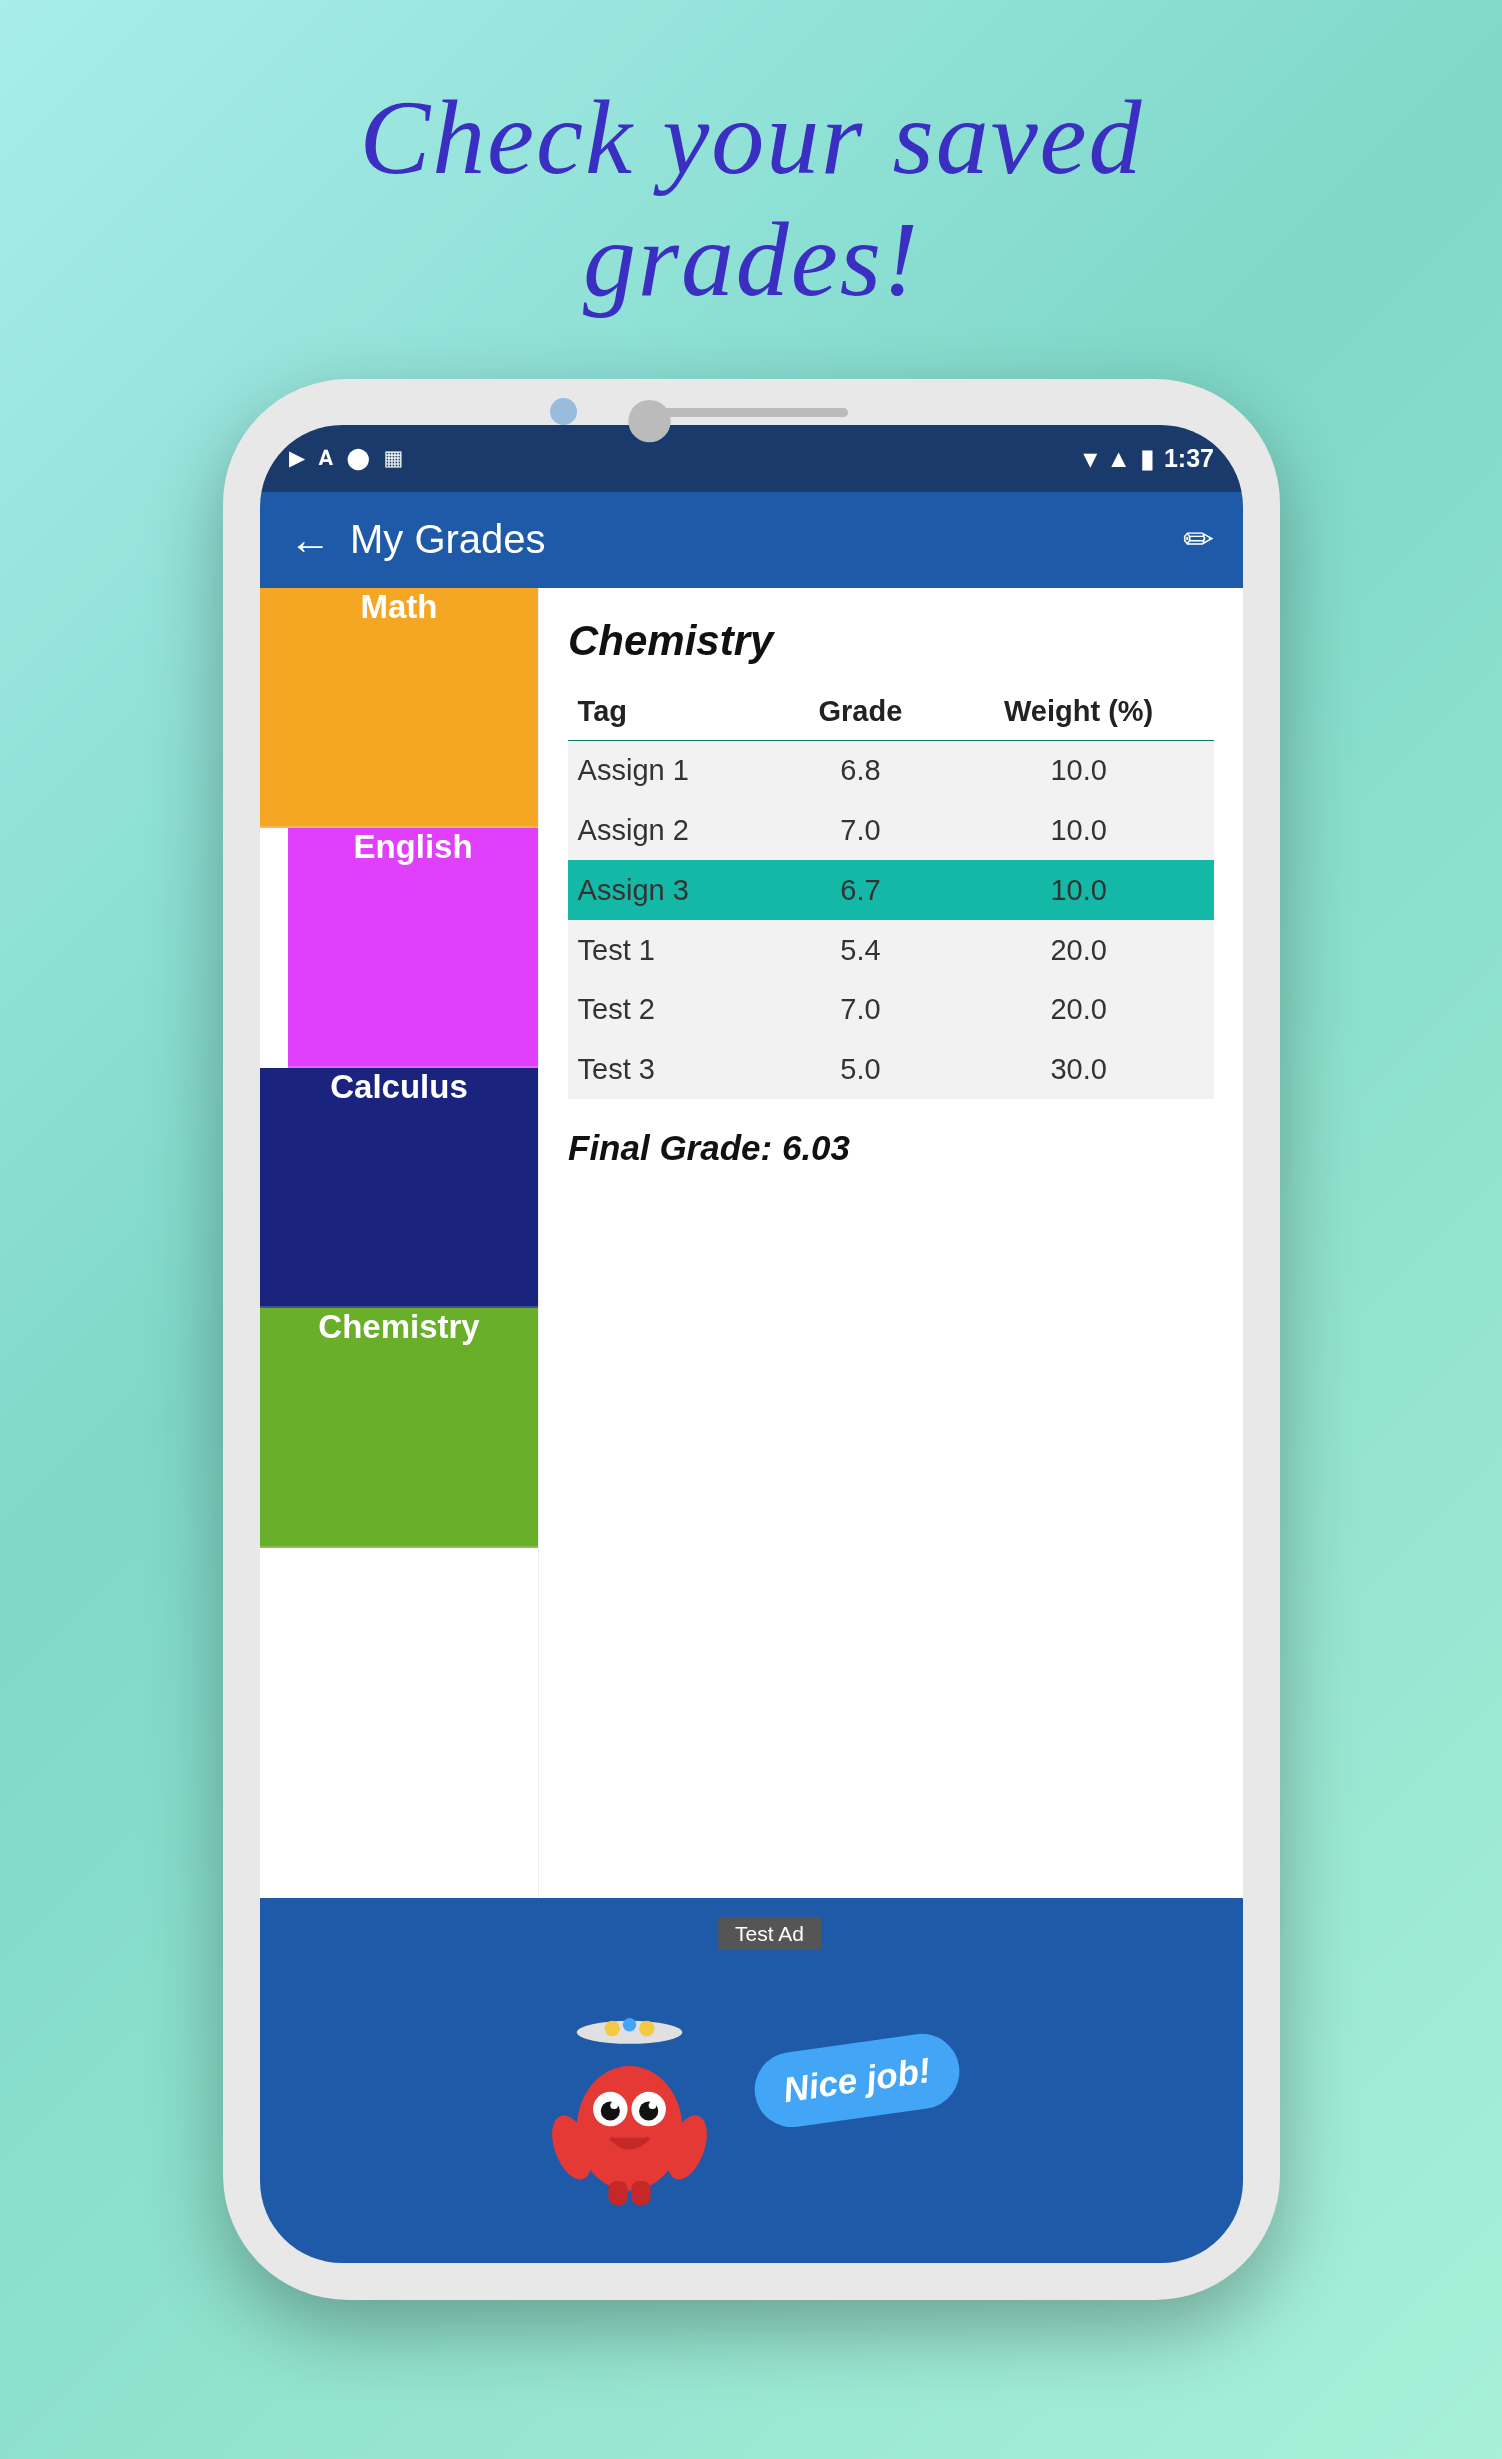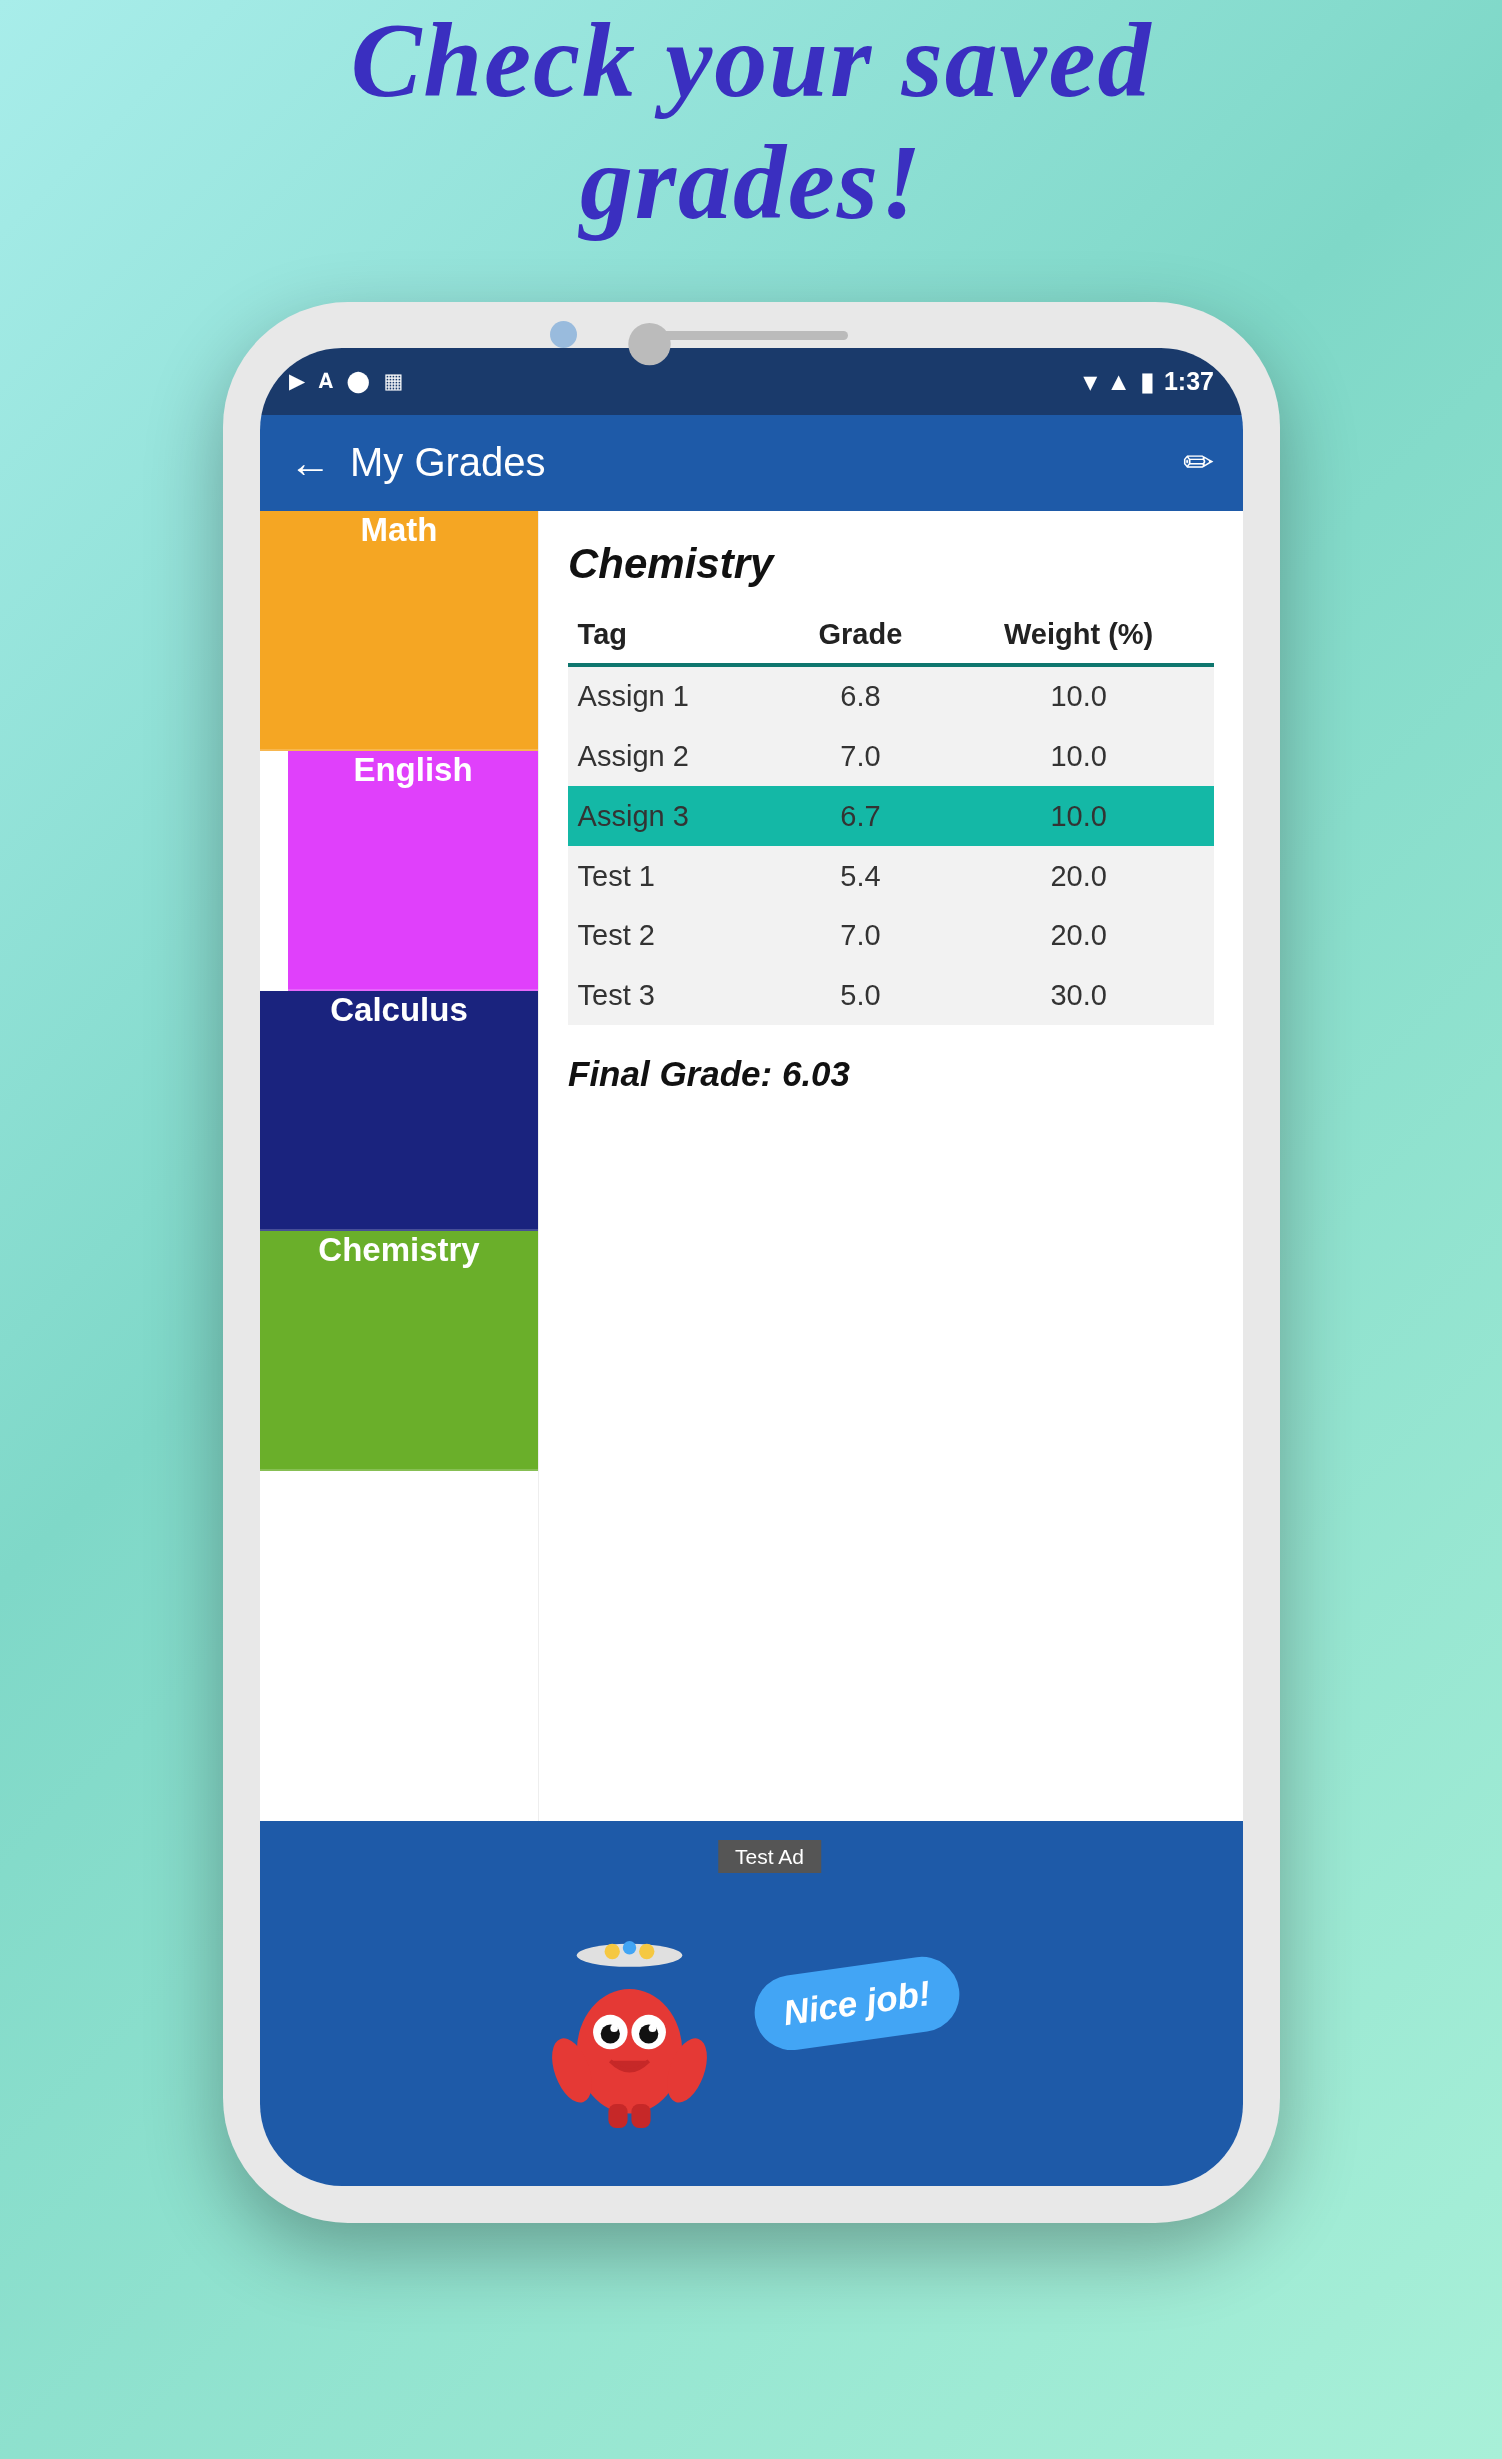--- a/index.html
+++ b/index.html
@@ -9,25 +9,26 @@
       height: 2459px;
       background: linear-gradient(135deg, #a8edea 0%, #7fd8c8 40%, #a8f0d8 100%);
       display: flex;
       flex-direction: column;
       align-items: center;
       font-family: Arial, sans-serif;
       overflow: hidden;
     }
 
     .headline {
+      margin-top: 77px;
       text-align: center;
       color: #3a2fc0;
       font-size: 106px;
       font-style: italic;
-      font-weight: 700;
+      font-weight: 400;
       font-family: Georgia, serif;
       line-height: 1.15;
       letter-spacing: 1.9px;
     }
 
     .phone-wrapper {
       margin-top: 58px;
       width: 1057px;
       height: 1921px;
       background: #e8e8e8;
@@ -203,21 +204,21 @@
     .grades-table {
       width: 100%;
       border-collapse: collapse;
       font-size: 29px;
     }
 
     .grades-table th {
       font-weight: bold;
       text-align: left;
       padding: 11.5px 9.6px;
-      border-bottom: 4px solid #0f766e;
+      border-bottom: 1px solid #0f766e;
       color: #222;
     }
 
     .grades-table th:not(:first-child),
     .grades-table td:not(:first-child) {
       text-align: center;
     }
 
     .grades-table tr:nth-child(even) {
       background: #f2f2f2;

